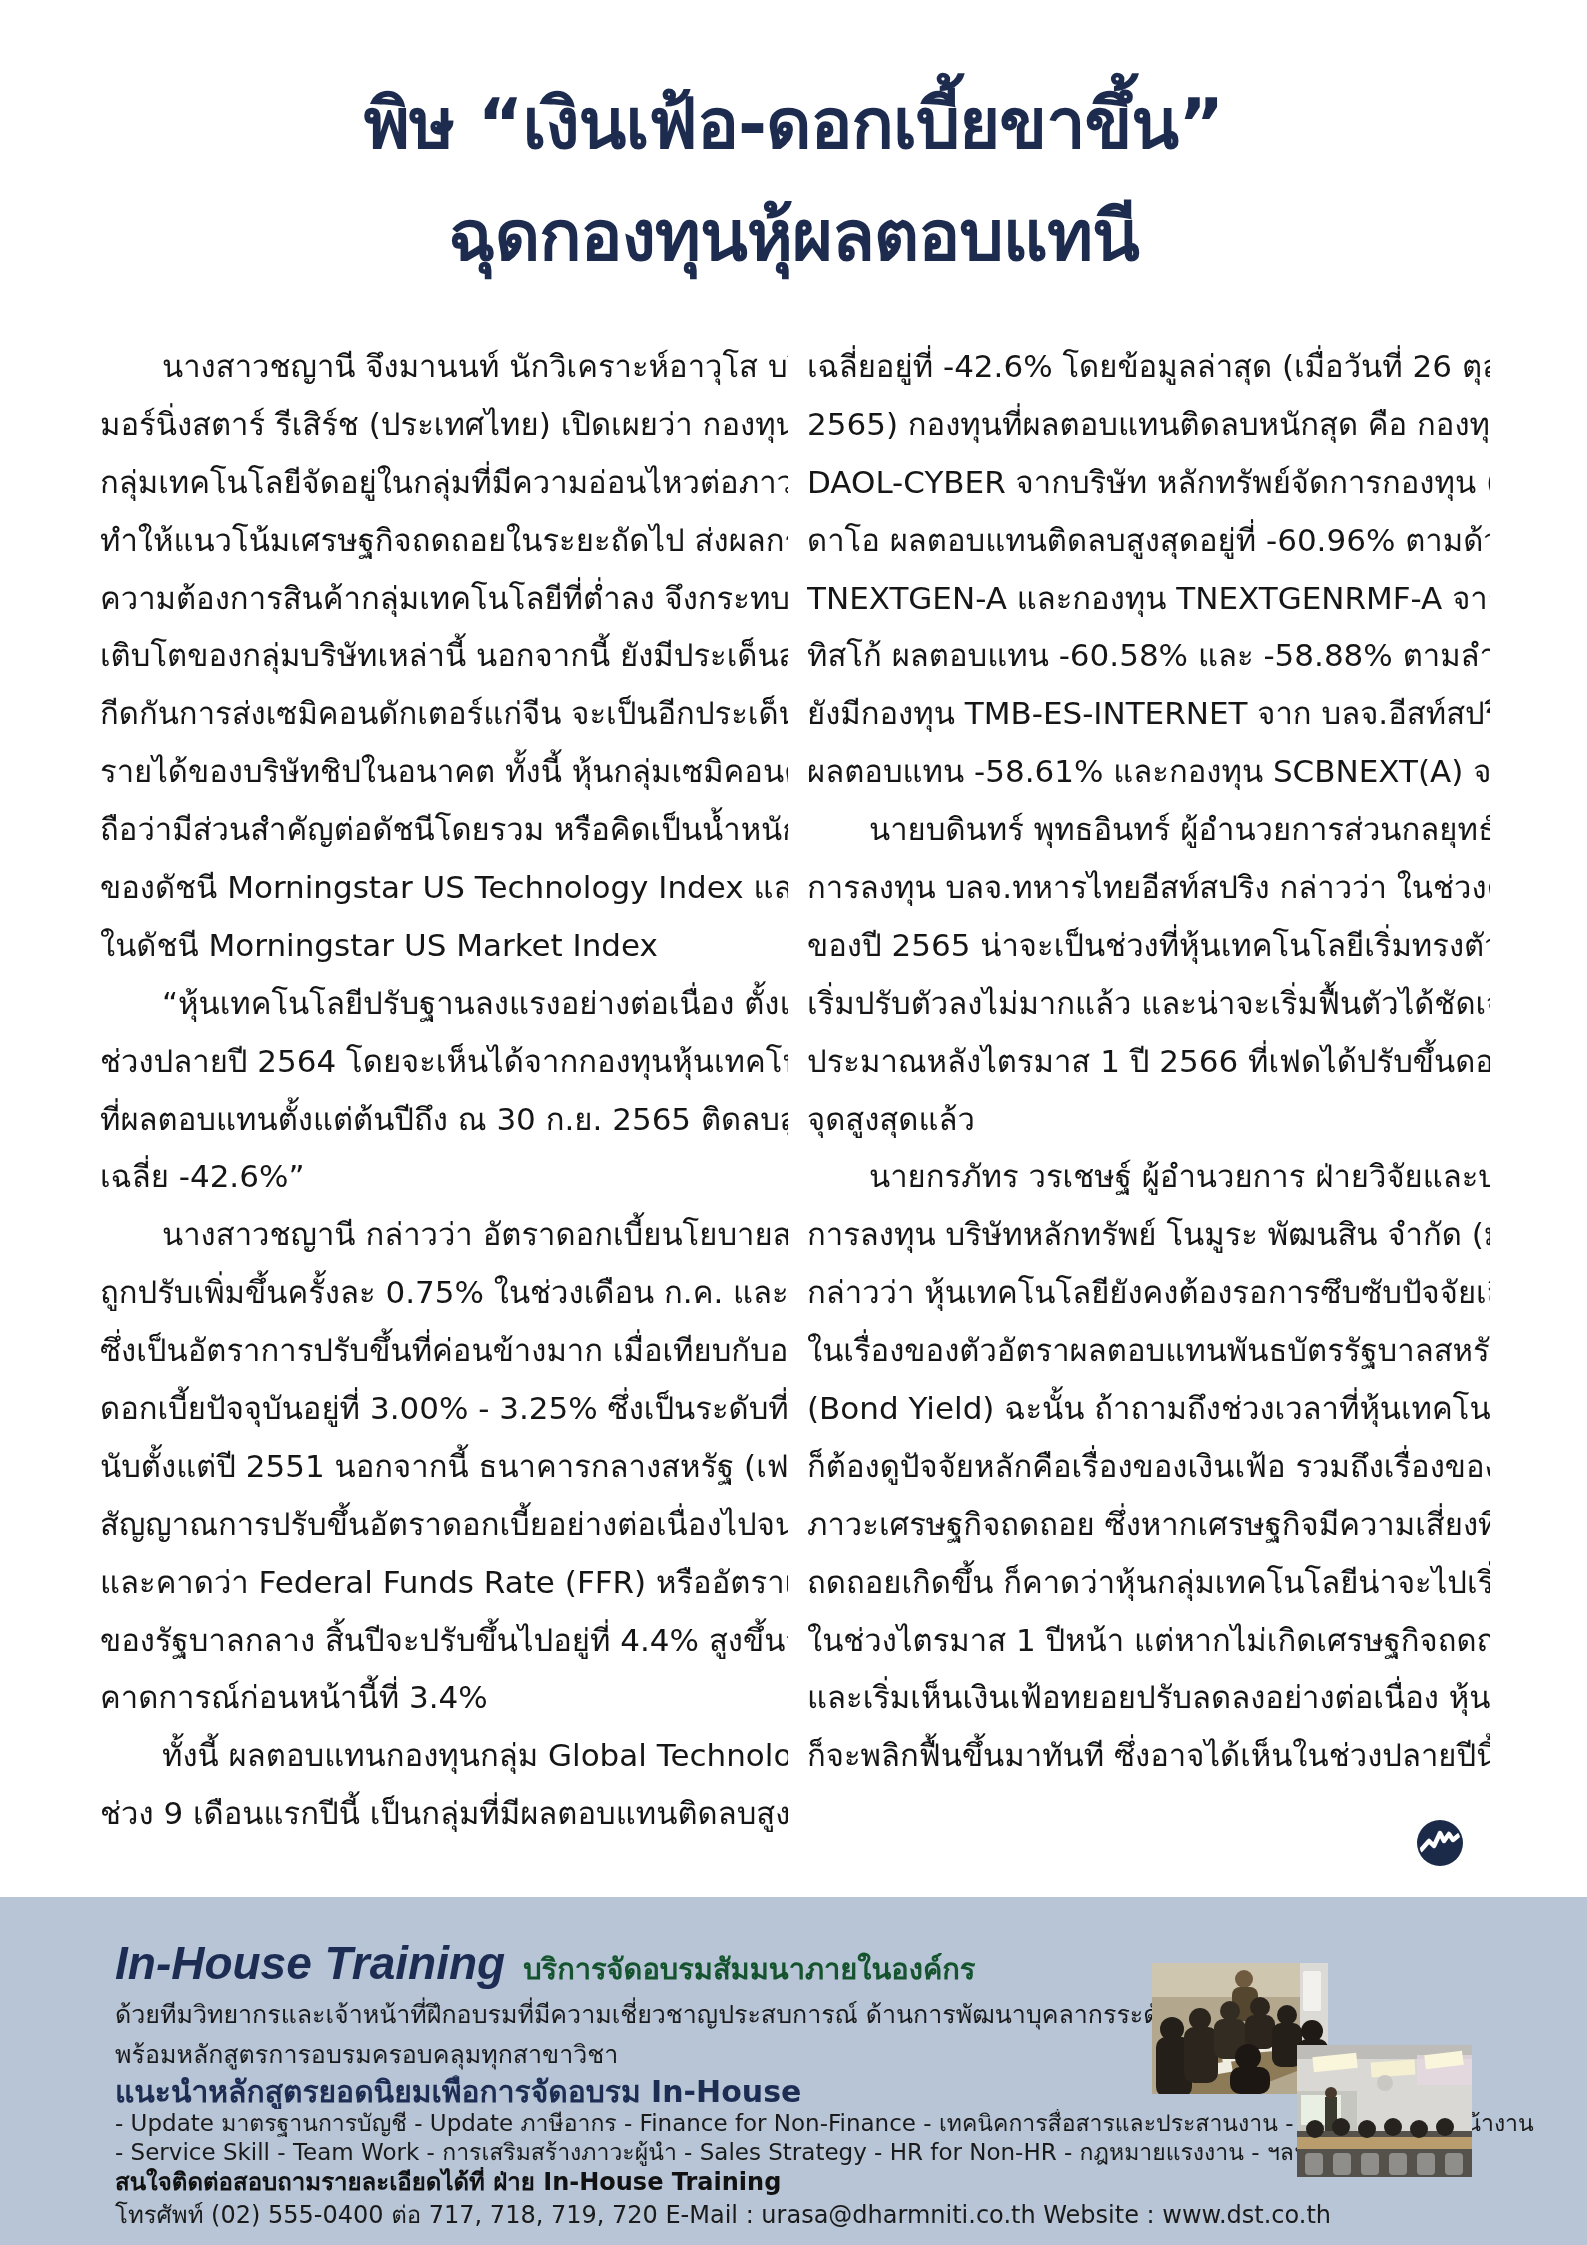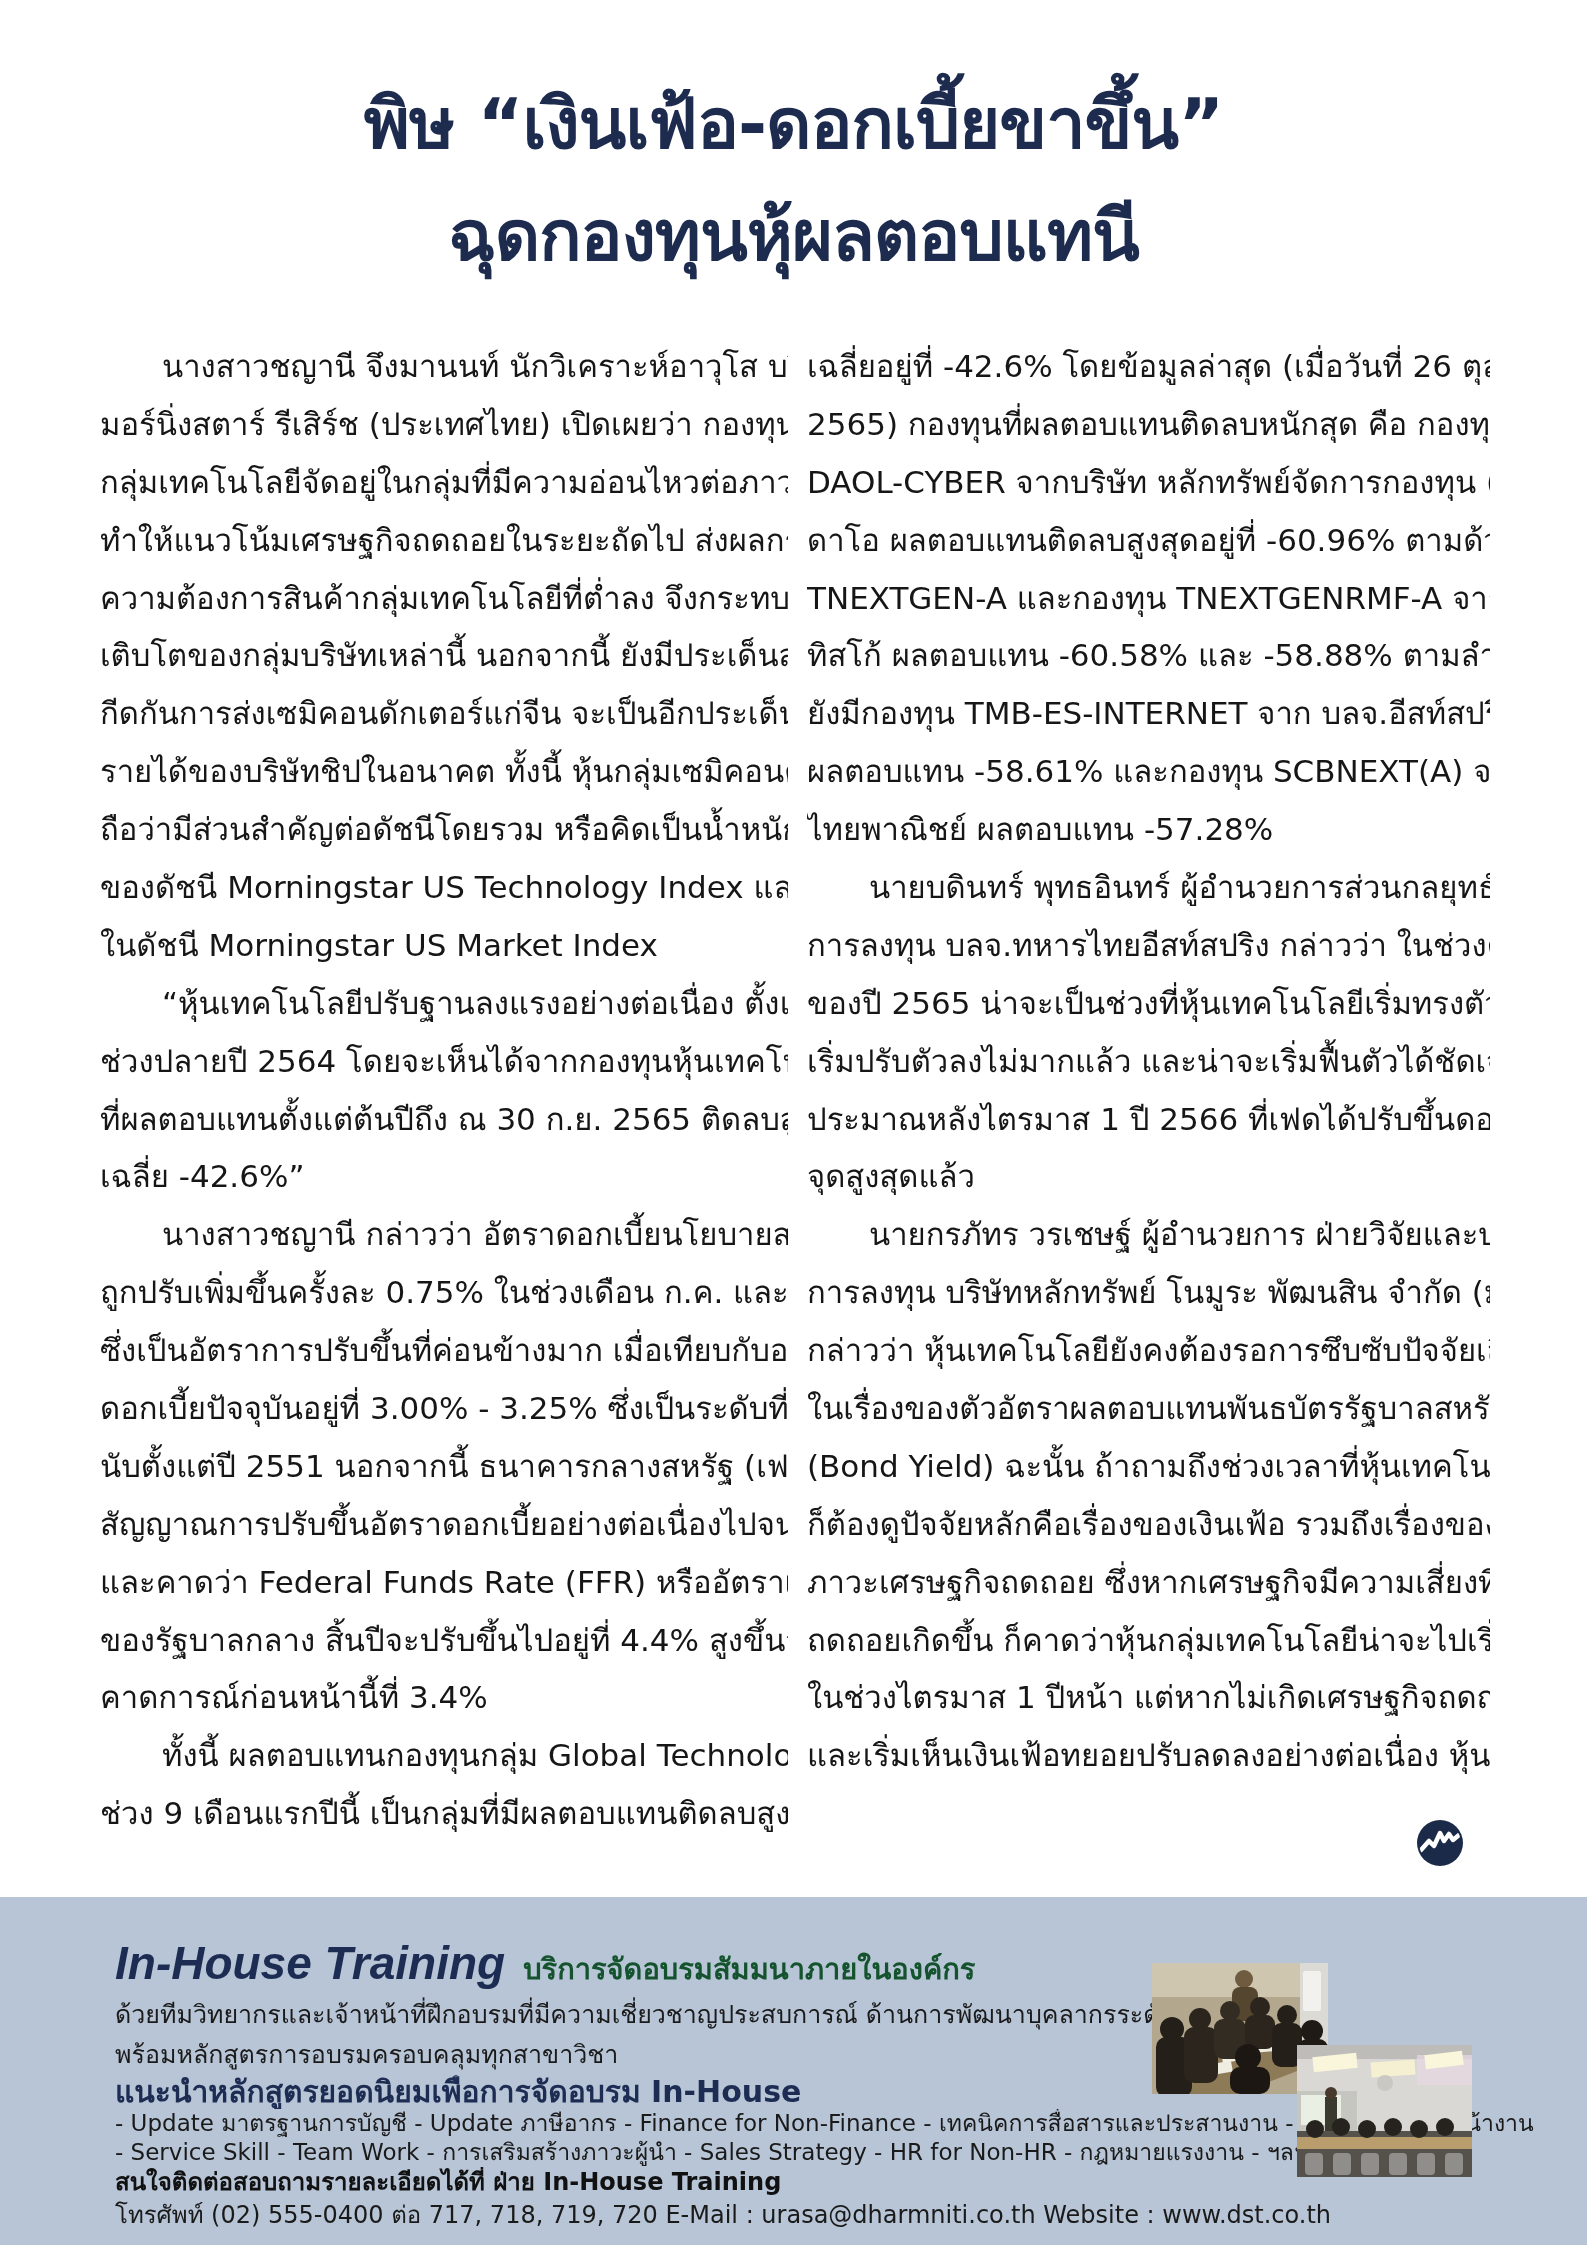--- a/index.html
+++ b/index.html
@@ -84,37 +84,37 @@
     </div>
   <div class="col colR" id="col-right">
       <div class="line">เฉลี่ยอยู่ที่ -42.6% โดยข้อมูลล่าสุด (เมื่อวันที่ 26 ตุลาคม</div>
       <div class="line">2565) กองทุนที่ผลตอบแทนติดลบหนักสุด คือ กองทุน</div>
       <div class="line">DAOL-CYBER จากบริษัท หลักทรัพย์จัดการกองทุน (บลจ.)</div>
       <div class="line">ดาโอ ผลตอบแทนติดลบสูงสุดอยู่ที่ -60.96% ตามด้วยกองทุน</div>
       <div class="line">TNEXTGEN-A และกองทุน TNEXTGENRMF-A จาก บลจ.</div>
       <div class="line">ทิสโก้ ผลตอบแทน -60.58% และ -58.88% ตามลำดับ</div>
       <div class="line">ยังมีกองทุน TMB-ES-INTERNET จาก บลจ.อีสท์สปริง</div>
       <div class="line">ผลตอบแทน -58.61% และกองทุน SCBNEXT(A) จาก บลจ.</div>
-      <div class="line endp">ไทยพาณิชย์ ผลตอบแทน -57.28%</div>
       <div class="line indent">นายบดินทร์ พุทธอินทร์ ผู้อำนวยการส่วนกลยุทธ์</div>
       <div class="line">การลงทุน บลจ.ทหารไทยอีสท์สปริง กล่าวว่า ในช่วงครึ่งหลัง</div>
       <div class="line">ของปี 2565 น่าจะเป็นช่วงที่หุ้นเทคโนโลยีเริ่มทรงตัวหรือน่าจะ</div>
       <div class="line">เริ่มปรับตัวลงไม่มากแล้ว และน่าจะเริ่มฟื้นตัวได้ชัดเจนในช่วง</div>
       <div class="line">ประมาณหลังไตรมาส 1 ปี 2566 ที่เฟดได้ปรับขึ้นดอกเบี้ยไปถึง</div>
       <div class="line endp">จุดสูงสุดแล้ว</div>
       <div class="line indent">นายกรภัทร วรเชษฐ์ ผู้อำนวยการ ฝ่ายวิจัยและบริการ</div>
       <div class="line">การลงทุน บริษัทหลักทรัพย์ โนมูระ พัฒนสิน จำกัด (มหาชน)</div>
       <div class="line">กล่าวว่า หุ้นเทคโนโลยียังคงต้องรอการซึบซับปัจจัยเสี่ยง</div>
       <div class="line">ในเรื่องของตัวอัตราผลตอบแทนพันธบัตรรัฐบาลสหรัฐ</div>
       <div class="line">(Bond Yield) ฉะนั้น ถ้าถามถึงช่วงเวลาที่หุ้นเทคโนโลยีจะฟื้น</div>
       <div class="line">ก็ต้องดูปัจจัยหลักคือเรื่องของเงินเฟ้อ รวมถึงเรื่องของความเสี่ยง</div>
       <div class="line">ภาวะเศรษฐกิจถดถอย ซึ่งหากเศรษฐกิจมีความเสี่ยงที่จะ</div>
       <div class="line">ถดถอยเกิดขึ้น ก็คาดว่าหุ้นกลุ่มเทคโนโลยีน่าจะไปเริ่มฟื้นตัวได้</div>
       <div class="line">ในช่วงไตรมาส 1 ปีหน้า แต่หากไม่เกิดเศรษฐกิจถดถอย</div>
       <div class="line">และเริ่มเห็นเงินเฟ้อทยอยปรับลดลงอย่างต่อเนื่อง หุ้นเทคโนโลยี</div>
+      <div class="line endp">ก็จะพลิกฟื้นขึ้นมาทันที ซึ่งอาจได้เห็นในช่วงปลายปีนี้</div>
     </div>
 
   <div class="endlogo">
     <svg width="46" height="46" viewBox="0 0 46 46">
       <defs>
           <clipPath id="ec">
             <circle cx="23" cy="23" r="21"></circle>
           </clipPath>
         </defs>
       <circle cx="23" cy="23" r="23" fill="#1b2a49"></circle>

